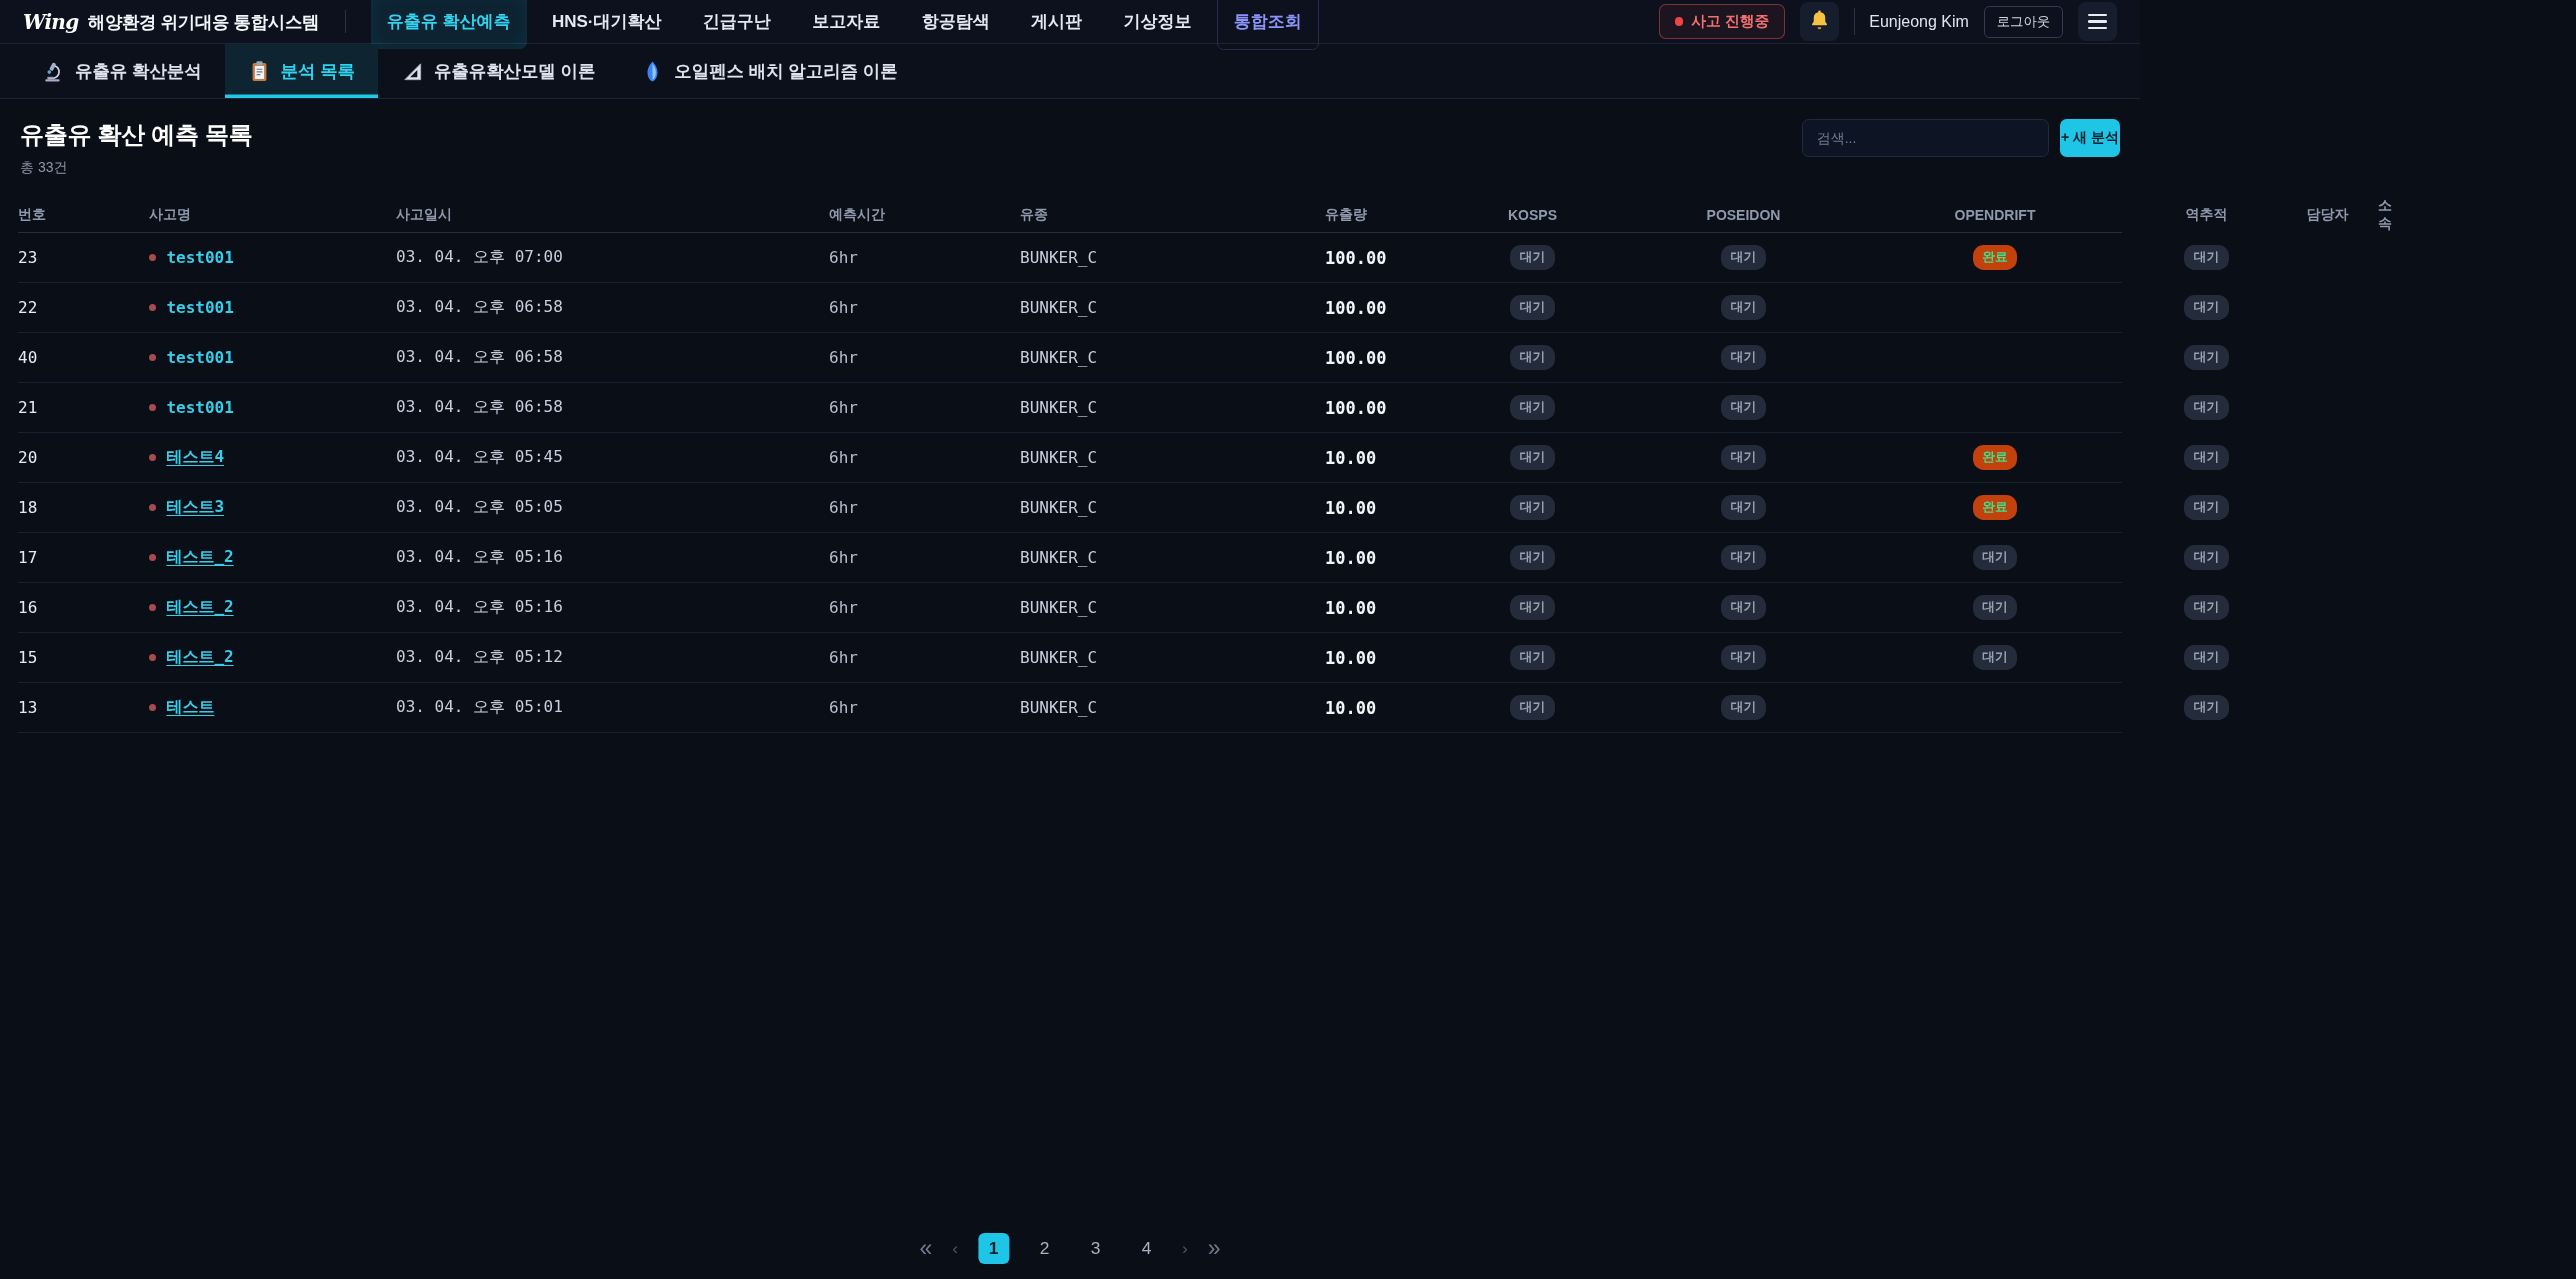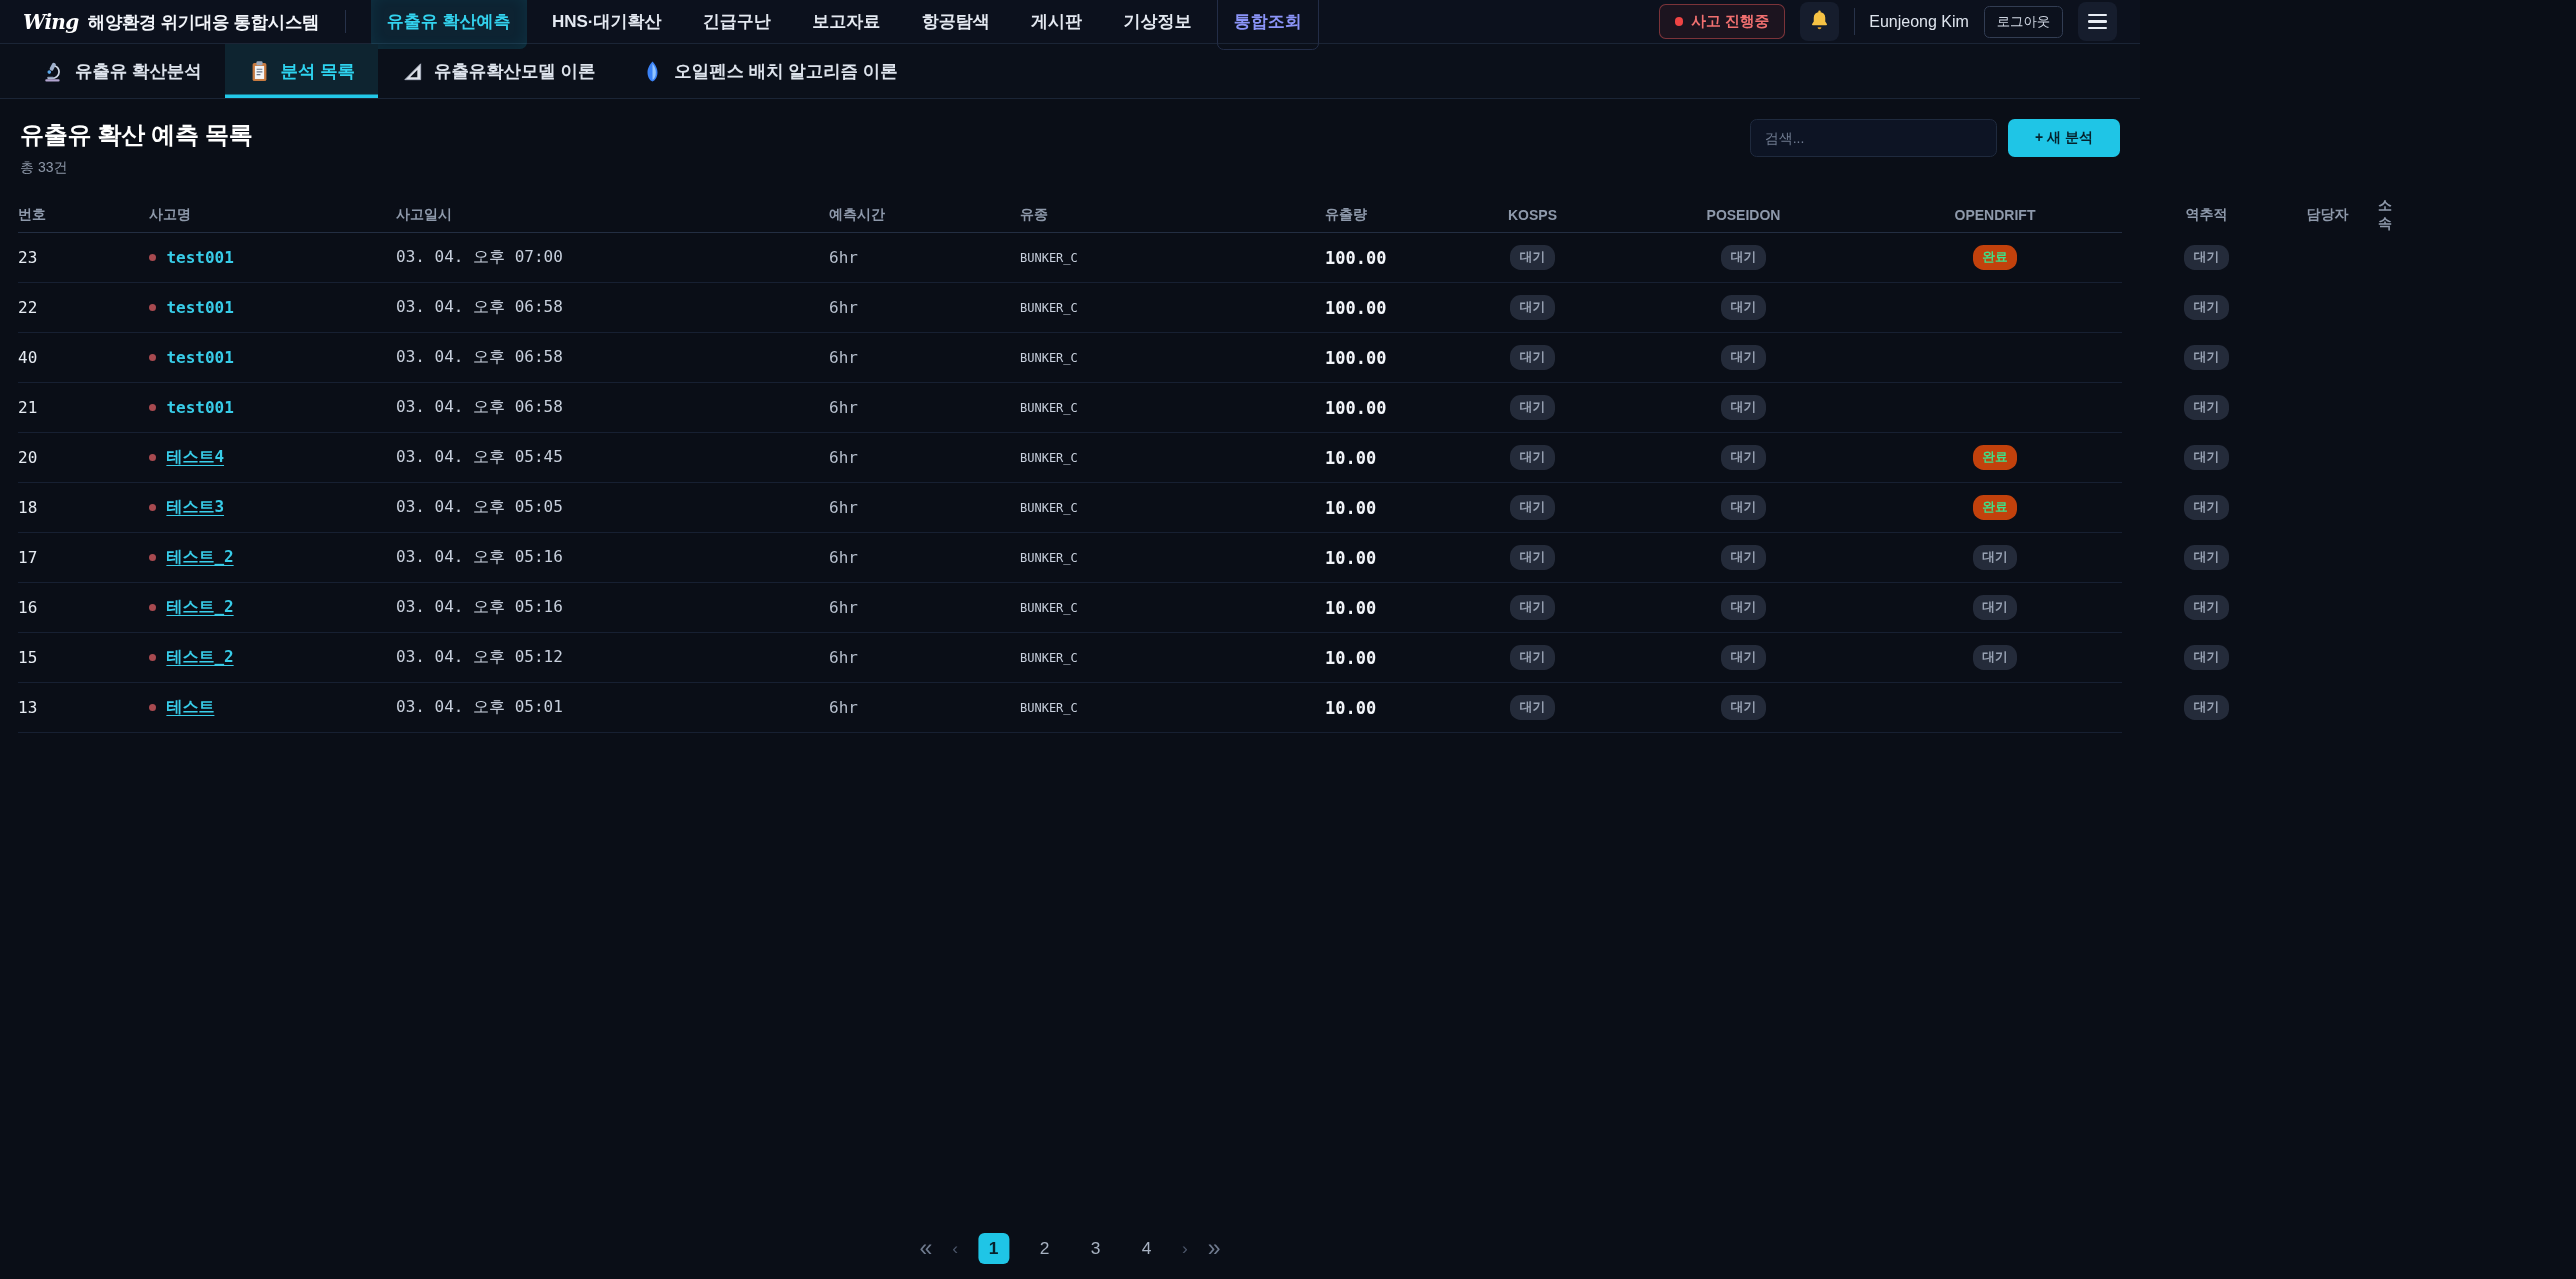--- a/index.html
+++ b/index.html
@@ -74,21 +74,21 @@
   .page-title { font-size:24px; font-weight:800; color:#ffffff; letter-spacing:-0.3px; }
   .total-count { font-size:14px; color:#8d97a8; margin-top:8px; }
   .head-controls { display:flex; gap:10.7px; align-items:center; }
   .search-input {
     width:247px; height:38px; background:#0d1424; border:0.7px solid #1f2a3e;
     border-radius:6.7px; color:#cfd6e2; font-size:14px; padding:0 13.4px;
     font-family:"Liberation Sans", sans-serif; outline:none;
   }
   .search-input::placeholder { color:#6f7b90; }
   .new-analysis-btn {
-    height:38px; padding:0 27px; background:#1fc5e6; color:#05222c;
+    height:38px; padding:0 1px; background:#1fc5e6; color:#05222c;
     border:none; border-radius:6.7px; font-size:14px; font-weight:800;
     cursor:pointer; font-family:"Liberation Sans", sans-serif; white-space:nowrap;
   }
 
   
   .table { margin-top:20px; padding:0 18px; --cols:131px 247px 433px 191px 305px 107px 201px 221px 282px 141px 101px minmax(0,1fr); }
   .thead, .trow { display:grid; grid-template-columns:var(--cols); align-items:center; }
   .thead {
     height:36px; border-bottom:0.7px solid #232e42;
     font-size:14px; font-weight:600; color:#8e99ab;
@@ -100,21 +100,21 @@
   .c-no { font-family:"DejaVu Sans Mono", monospace; font-size:16px; color:#e6ebf2; }
   .c-name { display:flex; align-items:center; gap:10px; }
   .inc-dot { width:7.4px; height:7.4px; border-radius:50%; background:#a84a50; flex:none; }
   .name-link {
     font-family:"DejaVu Sans Mono", monospace; font-weight:700; font-size:16px;
     color:#38cde9; cursor:pointer; white-space:nowrap;
   }
   .name-link.u { text-decoration:underline; text-underline-offset:3.4px; text-decoration-thickness:1.3px; }
   .c-dt { font-family:"DejaVu Sans Mono", monospace; font-size:16px; color:#c7cfdc; }
   .c-dur { font-family:"DejaVu Sans Mono", monospace; font-size:16px; color:#b6bfcd; }
-  .c-oil { font-family:"DejaVu Sans Mono", monospace; font-size:12px; color:#c7cfdc; }
+  .c-oil { font-family:"DejaVu Sans Mono", monospace; font-size:16px; color:#c7cfdc; }
   .c-amt { font-family:"DejaVu Sans Mono", monospace; font-size:17px; font-weight:700; color:#f3f6fa; }
   .badge {
     display:inline-block; padding:4px 9.4px; border-radius:10.7px;
     font-size:12.7px; font-weight:600; white-space:nowrap;
   }
   .badge.wait { background:#242b3a; color:#98a2b3; }
   .badge.done { background:#c2410c; color:#3ee188; }
 
   
   .pagination {

